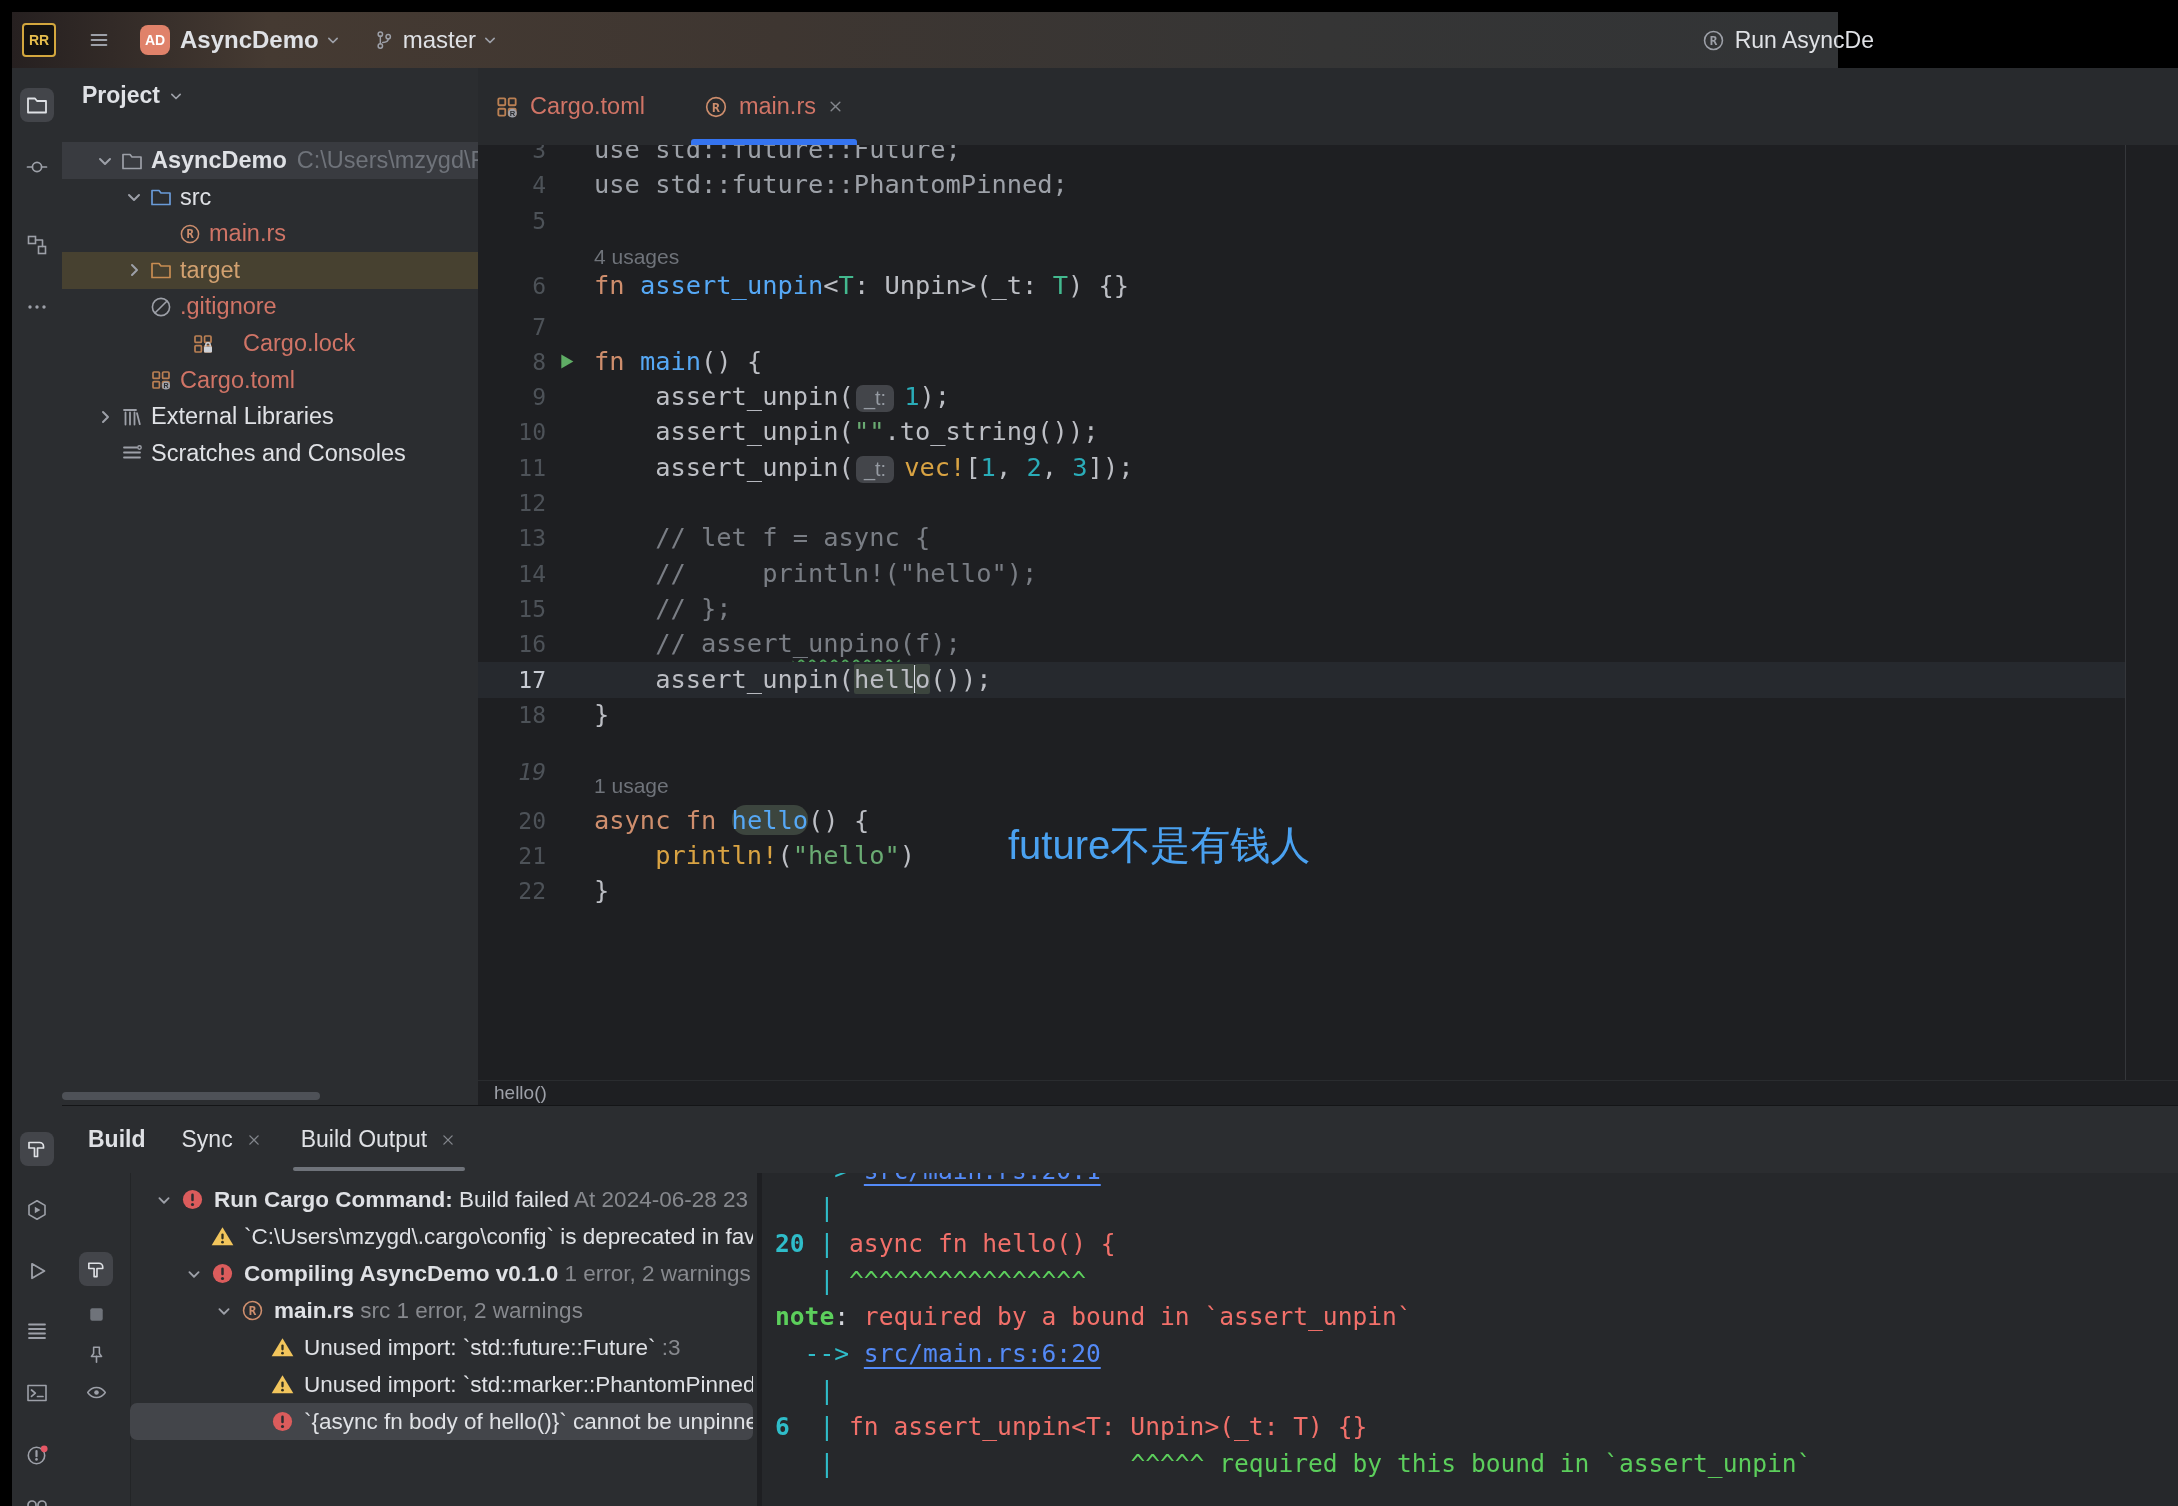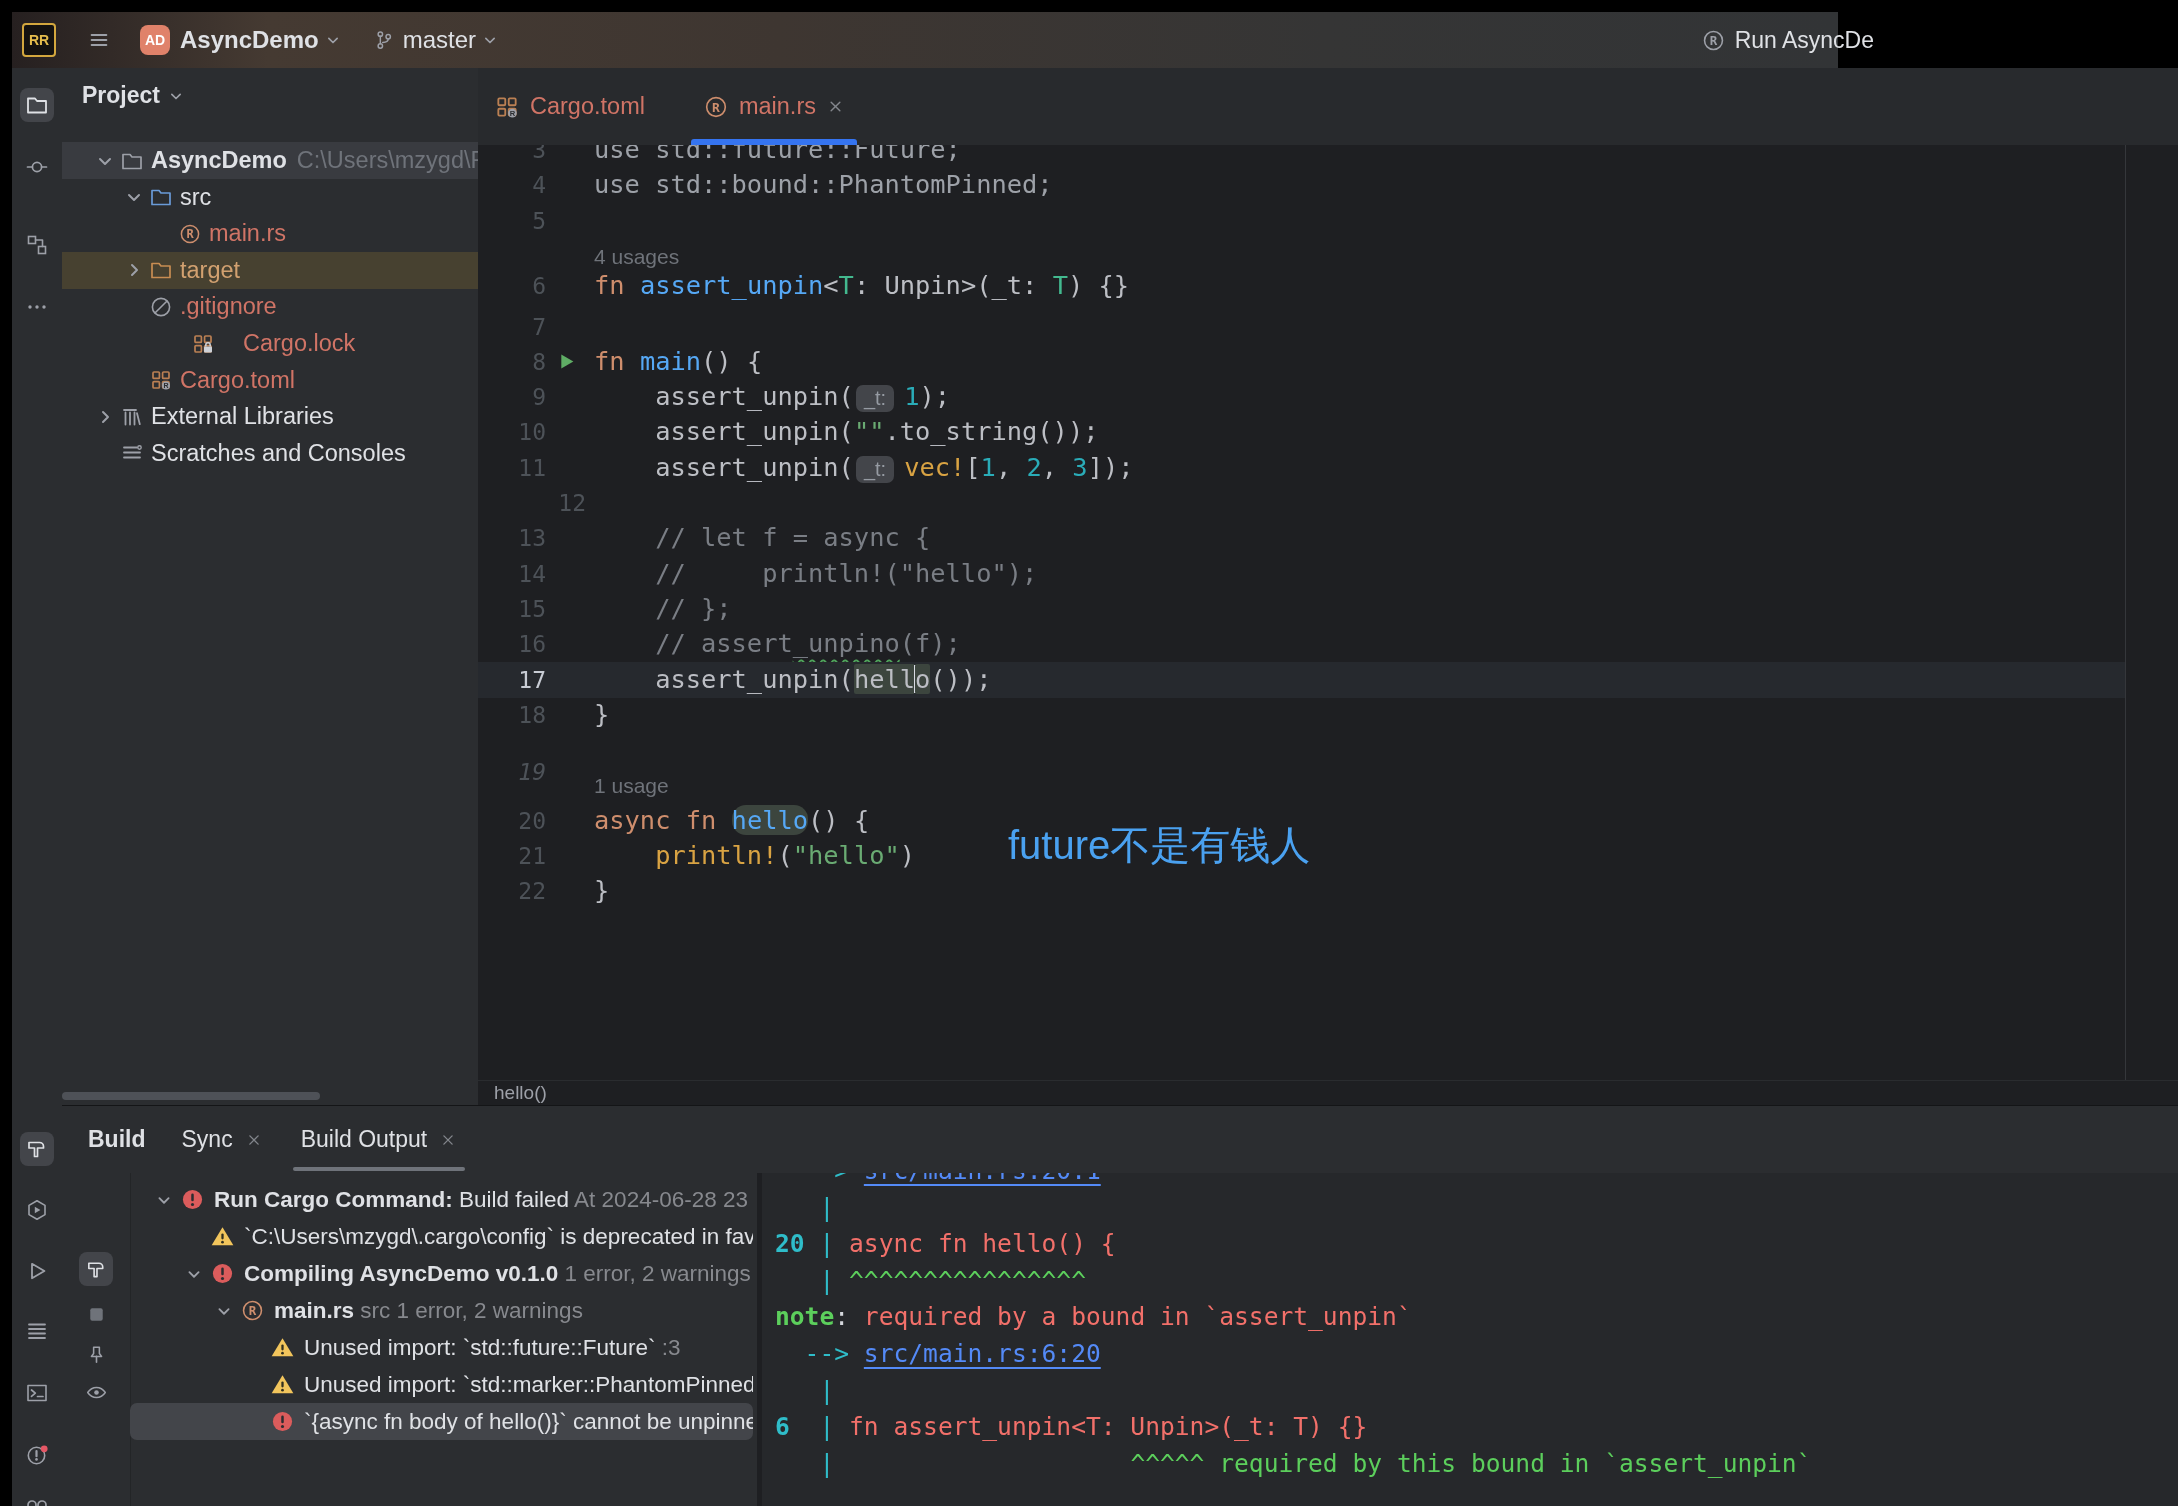--- a/index.html
+++ b/index.html
@@ -408,32 +408,32 @@
             <path d="M6.5 6.5l11 11M17.5 6.5l-11 11" stroke="currentColor" stroke-width="1.8" fill="none" stroke-linecap="round" stroke-linejoin="round"></path>
           </svg>
         </span>
       <div class="tab-underline"></div>
     </div>
   </div>
 
   <div class="editor">
     <div id="erows">
         <div class="crow" style="top: -13px;"><span class="lnum">3</span><span class="lrun"></span><span class="tk-dim">use std::future::Future;</span></div>
-        <div class="crow" style="top: 22.3px;"><span class="lnum">4</span><span class="lrun"></span><span class="tk-dim">use std::bound::PhantomPinned;</span></div>
+        <div class="crow" style="top: 22.3px;"><span class="lnum">4</span><span class="lrun"></span><span class="tk-dim">use std::future::PhantomPinned;</span></div>
         <div class="crow" style="top: 57.6px;"><span class="lnum">5</span><span class="lrun"></span></div>
         <div class="crow" style="top: 92.9px;"><span class="lnum"></span><span class="lrun"></span><span class="lhint">4 usages</span></div>
         <div class="crow" style="top: 123px;"><span class="lnum">6</span><span class="lrun"></span><span class="tk-kw">fn</span><span class="tk-p"> </span><span class="tk-fn">assert_unpin</span><span class="tk-p">&lt;</span><span class="tk-ty">T</span><span class="tk-p">: Unpin&gt;(_t: </span><span class="tk-ty">T</span><span class="tk-p">) {}</span></div>
         <div class="crow" style="top: 163.5px;"><span class="lnum">7</span><span class="lrun"></span></div>
         <div class="crow" style="top: 198.8px;"><span class="lnum">8</span><span class="lrun"><span class="icon"><svg viewBox="0 0 24 24" xmlns="http://www.w3.org/2000/svg">
                 <path d="M7 5.2v13.6L18.6 12z" fill="#5fad65"></path>
               </svg></span></span><span class="tk-kw">fn</span><span class="tk-p"> </span><span class="tk-fn">main</span><span class="tk-p">() {</span></div>
         <div class="crow" style="top: 234.1px;"><span class="lnum">9</span><span class="lrun"></span><span class="tk-p">    assert_unpin(</span><span class="tk-hint">_t:</span><span class="tk-num">1</span><span class="tk-p">);</span></div>
         <div class="crow" style="top: 269.4px;"><span class="lnum">10</span><span class="lrun"></span><span class="tk-p">    assert_unpin(</span><span class="tk-str">""</span><span class="tk-p">.to_string());</span></div>
         <div class="crow" style="top: 304.7px;"><span class="lnum">11</span><span class="lrun"></span><span class="tk-p">    assert_unpin(</span><span class="tk-hint">_t:</span><span class="tk-mac">vec!</span><span class="tk-p">[</span><span class="tk-num">1</span><span class="tk-p">, </span><span class="tk-num">2</span><span class="tk-p">, </span><span class="tk-num">3</span><span class="tk-p">]);</span></div>
-        <div class="crow" style="top: 340px; padding-left: 40px;"><span class="lnum">12</span><span class="lrun"></span></div>
+        <div class="crow" style="top: 340px;"><span class="lnum">12</span><span class="lrun"></span></div>
         <div class="crow" style="top: 375.3px;"><span class="lnum">13</span><span class="lrun"></span><span class="tk-cmt">    // let f = async {</span></div>
         <div class="crow" style="top: 410.6px;"><span class="lnum">14</span><span class="lrun"></span><span class="tk-cmt">    //     println!("hello");</span></div>
         <div class="crow" style="top: 445.9px;"><span class="lnum">15</span><span class="lrun"></span><span class="tk-cmt">    // };</span></div>
         <div class="crow" style="top: 481.2px;"><span class="lnum">16</span><span class="lrun"></span><span class="tk-cmt">    // assert</span><span class="tk-wavy">_unpino</span><span class="tk-cmt">(f);</span></div>
         <div class="crow cur" style="top: 516.5px;"><span class="lnum">17</span><span class="lrun"></span><span class="tk-p">    assert_unpin(</span><span class="tk-hl">hell</span><span class="tk-caret"></span><span class="tk-hl">o</span><span class="tk-p">());</span></div>
         <div class="crow" style="top: 551.8px;"><span class="lnum">18</span><span class="lrun"></span><span class="tk-p">}</span></div>
         <div class="crow" style="top: 609px; font-style: italic;"><span class="lnum">19</span><span class="lrun"></span></div>
         <div class="crow" style="top: 622.4px;"><span class="lnum"></span><span class="lrun"></span><span class="lhint">1 usage</span></div>
         <div class="crow" style="top: 657.7px;"><span class="lnum">20</span><span class="lrun"></span><span class="tk-kw">async</span><span class="tk-p"> </span><span class="tk-kw">fn</span><span class="tk-p"> </span><span class="tk-fnhl">hello</span><span class="tk-p">() {</span></div>
         <div class="crow" style="top: 693px;"><span class="lnum">21</span><span class="lrun"></span><span class="tk-p">    </span><span class="tk-mac">println!</span><span class="tk-p">(</span><span class="tk-str">"hello"</span><span class="tk-p">)</span></div>

